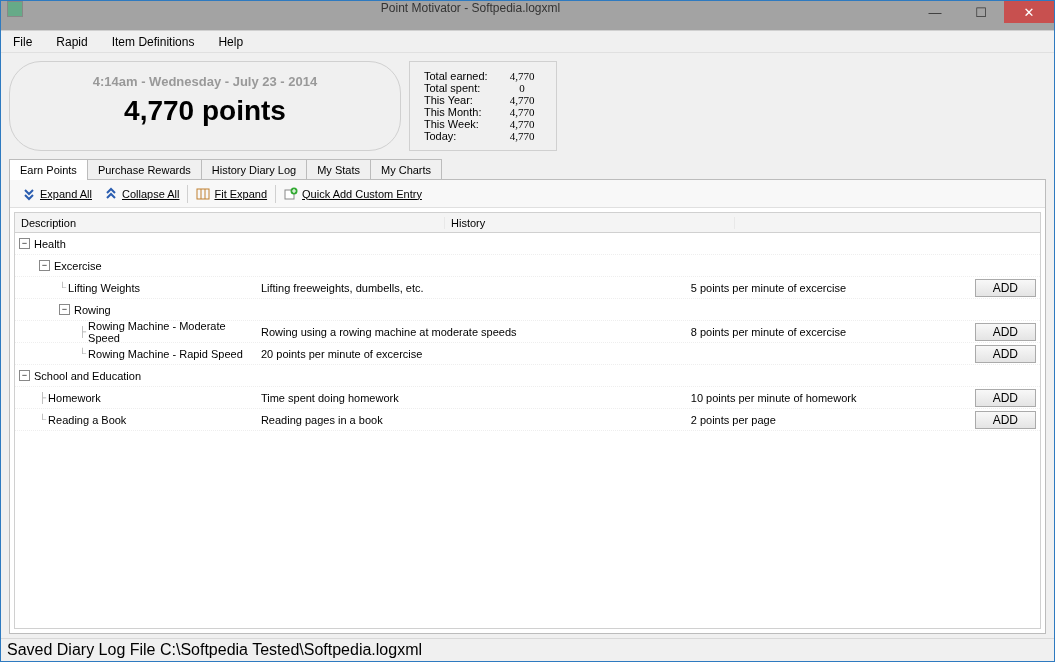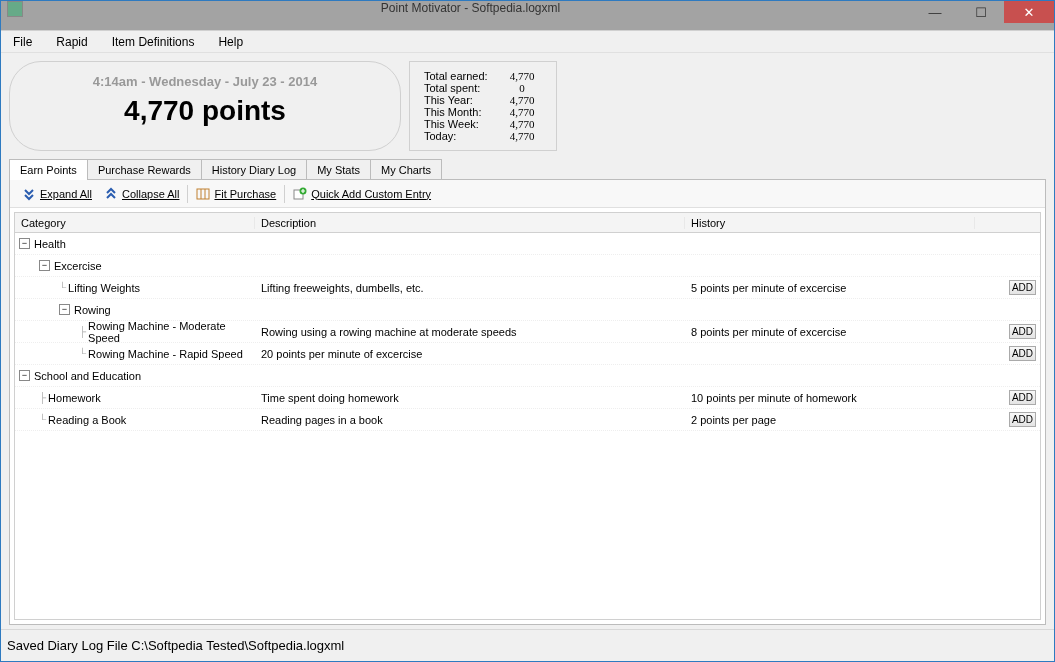--- a/index.html
+++ b/index.html
@@ -43,22 +43,22 @@
 .tree-cell-cat { width: 240px; display: flex; align-items: center; }
 .tree-cell-desc { width: 430px; padding-left: 6px; }
 .tree-cell-rew { width: 290px; padding-left: 6px; }
 .tree-cell-btn { flex: 1; display: flex; justify-content: flex-end; padding-right: 4px; }
 .expander { width: 11px; height: 11px; border: 1px solid #888; display: flex; align-items: center; justify-content: center; font-size: 9px; line-height: 1; margin-right: 4px; background: #fff; cursor: default; }
 .tree-conn { color: #aaa; font-size: 10px; margin-right: 2px; }
 .indent-0 { padding-left: 4px; }
 .indent-1 { padding-left: 24px; }
 .indent-2 { padding-left: 44px; }
 .indent-3 { padding-left: 64px; }
-.add-btn { background: linear-gradient(#f8f8f8,#e4e4e4); border: 1px solid #aaa; padding: 1px 2px; font-size: 10px; cursor: default; }
-.statusbar { height: 32px; background: #f0f0f0; border-top: 1px solid #d8d8d8; padding: 8px 6px; font-size: 13px; }
+.add-btn { background: linear-gradient(#f8f8f8,#e4e4e4); border: 1px solid #aaa; padding: 1px 17px; font-size: 12px; cursor: default; }
+.statusbar { height: 23px; background: #f0f0f0; border-top: 1px solid #d8d8d8; padding: 2px 6px; font-size: 16px; }
 </style>
 </head>
 <body>
 
 <div class="window">
 
   <div class="titlebar">
     <div class="titlebar-icon"></div>
     <div class="titlebar-title">Point Motivator - Softpedia.logxml</div>
     <div class="win-controls">
@@ -130,36 +130,35 @@
             </svg>
           <span><span class="u">Collapse All</span></span>
         </div>
         <div class="tool-sep"></div>
         <div class="tool-btn">
           <svg class="icon-svg" viewBox="0 0 14 14">
               <rect x="1" y="2" width="12" height="10" stroke="#c08030" fill="none"></rect>
               <line x1="5" y1="2" x2="5" y2="12" stroke="#c08030"></line>
               <line x1="9" y1="2" x2="9" y2="12" stroke="#c08030"></line>
             </svg>
-          <span><span class="u">Fit Purchase</span></span>
+          <span><span class="u">Fit Expand</span></span>
         </div>
         <div class="tool-sep"></div>
         <div class="tool-btn">
           <svg class="icon-svg" viewBox="0 0 14 14">
               <rect x="1" y="3" width="9" height="9" stroke="#888" fill="#fff"></rect>
               <circle cx="10" cy="4" r="3.5" fill="#3a3"></circle>
               <path d="M10 2 L10 6 M8 4 L12 4" stroke="#fff" stroke-width="1.2"></path>
             </svg>
           <span><span class="u">Quick Add Custom Entry</span></span>
         </div>
       </div>
 
       <div class="grid">
         <div class="grid-header">
-          <div class="col-cat">Category</div>
           <div class="col-desc">Description</div>
           <div class="col-rew">History</div>
           <div class="col-btn"></div>
         </div>
         <div class="grid-body">
 
           <div class="tree-row">
             <div class="tree-cell-cat indent-0">
                 <span class="expander">−</span>
                 <span>Health</span>

